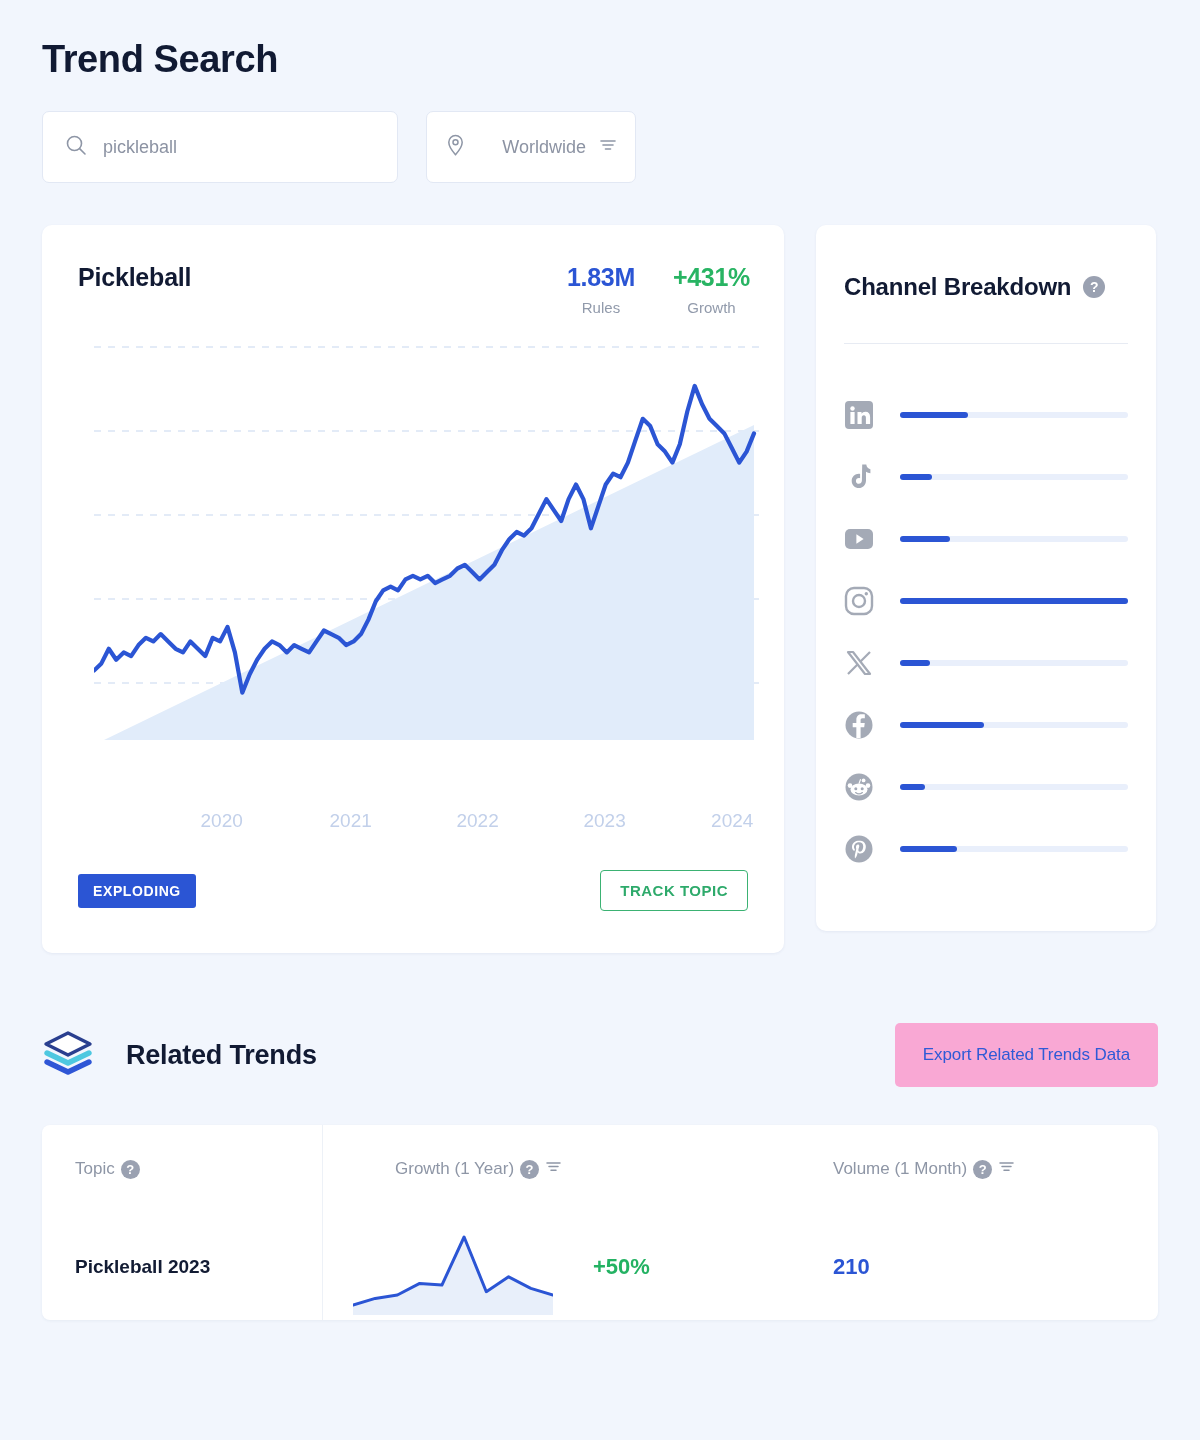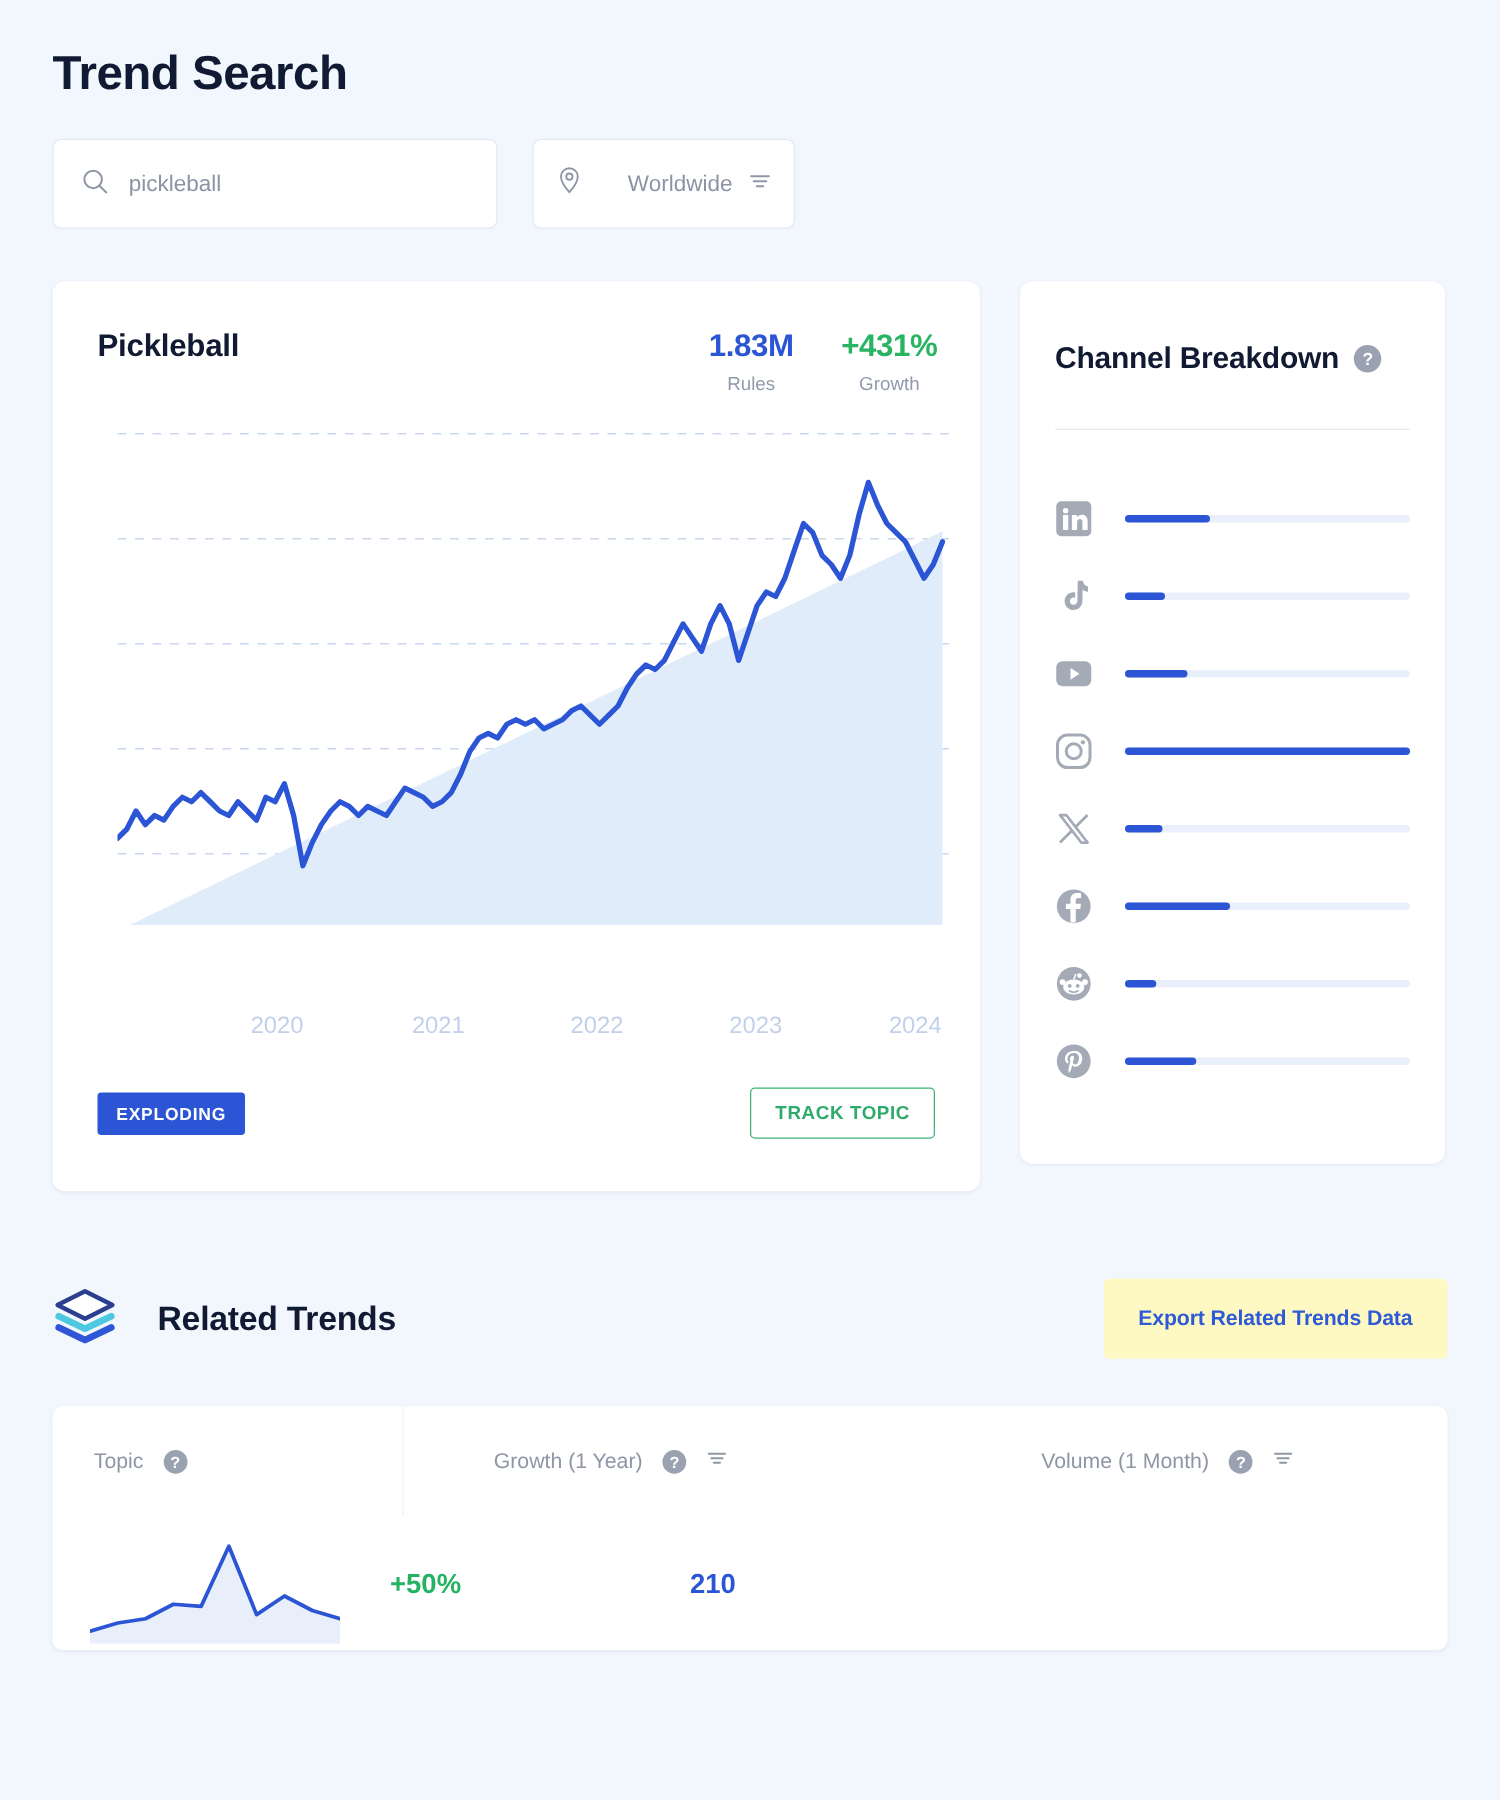--- a/index.html
+++ b/index.html
@@ -83,36 +83,36 @@
   .channels { padding: 40px 28px 0 28px; }
   .ch-row { display: flex; align-items: center; height: 62px; gap: 26px; }
   .ch-icon { width: 30px; height: 30px; flex: none; position: relative; }
   .ch-bar { flex: 1; height: 6px; border-radius: 3px; background: #e9effb; position: relative; }
   .ch-fill { position: absolute; left: 0; top: 0; height: 6px; border-radius: 3px; background: #2b55d4; }
 
   
   .rt-head { display: flex; align-items: center; margin-top: 70px; }
   .rt-title { font-size: 27px; font-weight: 700; color: #111a33; margin-left: 32px; letter-spacing: -.2px; }
   .export-btn {
-    margin-left: auto; background: #fef9c3; color: #2f5ad6;
-    font-size: 17px; font-weight: 700; padding: 22px 28px; border-radius: 5px;
+    margin-left: auto; background: #f9a8d4; color: #2f5ad6;
+    font-size: 17px; font-weight: 400; padding: 22px 28px; border-radius: 5px;
     border: none; letter-spacing: -.1px;
   }
 
   .table { background: #fff; border-radius: 8px; margin-top: 38px; overflow: hidden;
            box-shadow: 0 1px 3px rgba(40,60,110,.06); }
   .trow { display: flex; border-bottom: 1px solid #edf1f7; }
   .trow:last-child { border-bottom: none; }
   .c1 { width: 281px; display: flex; align-items: center; padding-left: 33px;
         border-right: 1px solid #edf1f7; }
   .c2 { width: 455px; display: flex; align-items: center; }
   .c3 { flex: 1; display: flex; align-items: center; }
   .thead .trow { height: 88px; }
   .thead .c1, .thead .c2, .thead .c3 { color: #8e96a6; font-size: 17px; }
-  .hcell { display: flex; align-items: center; gap: 16px; }
+  .hcell { display: flex; align-items: center; gap: 6px; }
   .thead .c2 .hcell { margin-left: 72px; }
   .thead .c3 .hcell { margin-left: 55px; }
 
   .tbody .trow { height: 107px; }
   .topic-cell { font-size: 19px; font-weight: 700; color: #121b33; }
   .spark { width: 200px; height: 96px; margin-left: 30px; position: relative; }
   .growth { font-size: 22px; font-weight: 700; color: #24b263; margin-left: 40px; }
   .vol { font-size: 22px; font-weight: 700; color: #2b55d4; margin-left: 55px; }
 
   .qmark {
@@ -336,20 +336,23 @@
                   <line x1="4" y1="7.6" x2="13" y2="7.6" stroke="#8e96a6" stroke-width="1.5" stroke-linecap="round"></line>
                   <line x1="6" y1="11.2" x2="11" y2="11.2" stroke="#8e96a6" stroke-width="1.5" stroke-linecap="round"></line>
                 </svg>
             </span>
           </span>
         </div>
       </div>
     </div>
     <div class="tbody" id="tbody">
         <div class="trow">
+          <div class="c1">
+         <span class="topic-cell">Pickleball 2023</span>
+       </div>
        <div class="c2">
          <span class="spark">
            <svg width="200" height="96" viewBox="0 0 200 96">
              <path d="M0.0,86.0 L22.2,79.4 L44.4,76.0 L66.7,64.4 L88.9,66.1 L111.1,18.0 L133.3,72.7 L155.6,57.8 L177.8,69.4 L200.0,76.0 L200,96 L0,96 Z" fill="#e8effa"></path>
              <path d="M0.0,86.0 L22.2,79.4 L44.4,76.0 L66.7,64.4 L88.9,66.1 L111.1,18.0 L133.3,72.7 L155.6,57.8 L177.8,69.4 L200.0,76.0" fill="none" stroke="#2b55d4" stroke-width="3" stroke-linejoin="round" stroke-linecap="round"></path>
            </svg>
          </span>
          <span class="growth">+50%</span>
        </div>
        <div class="c3">

